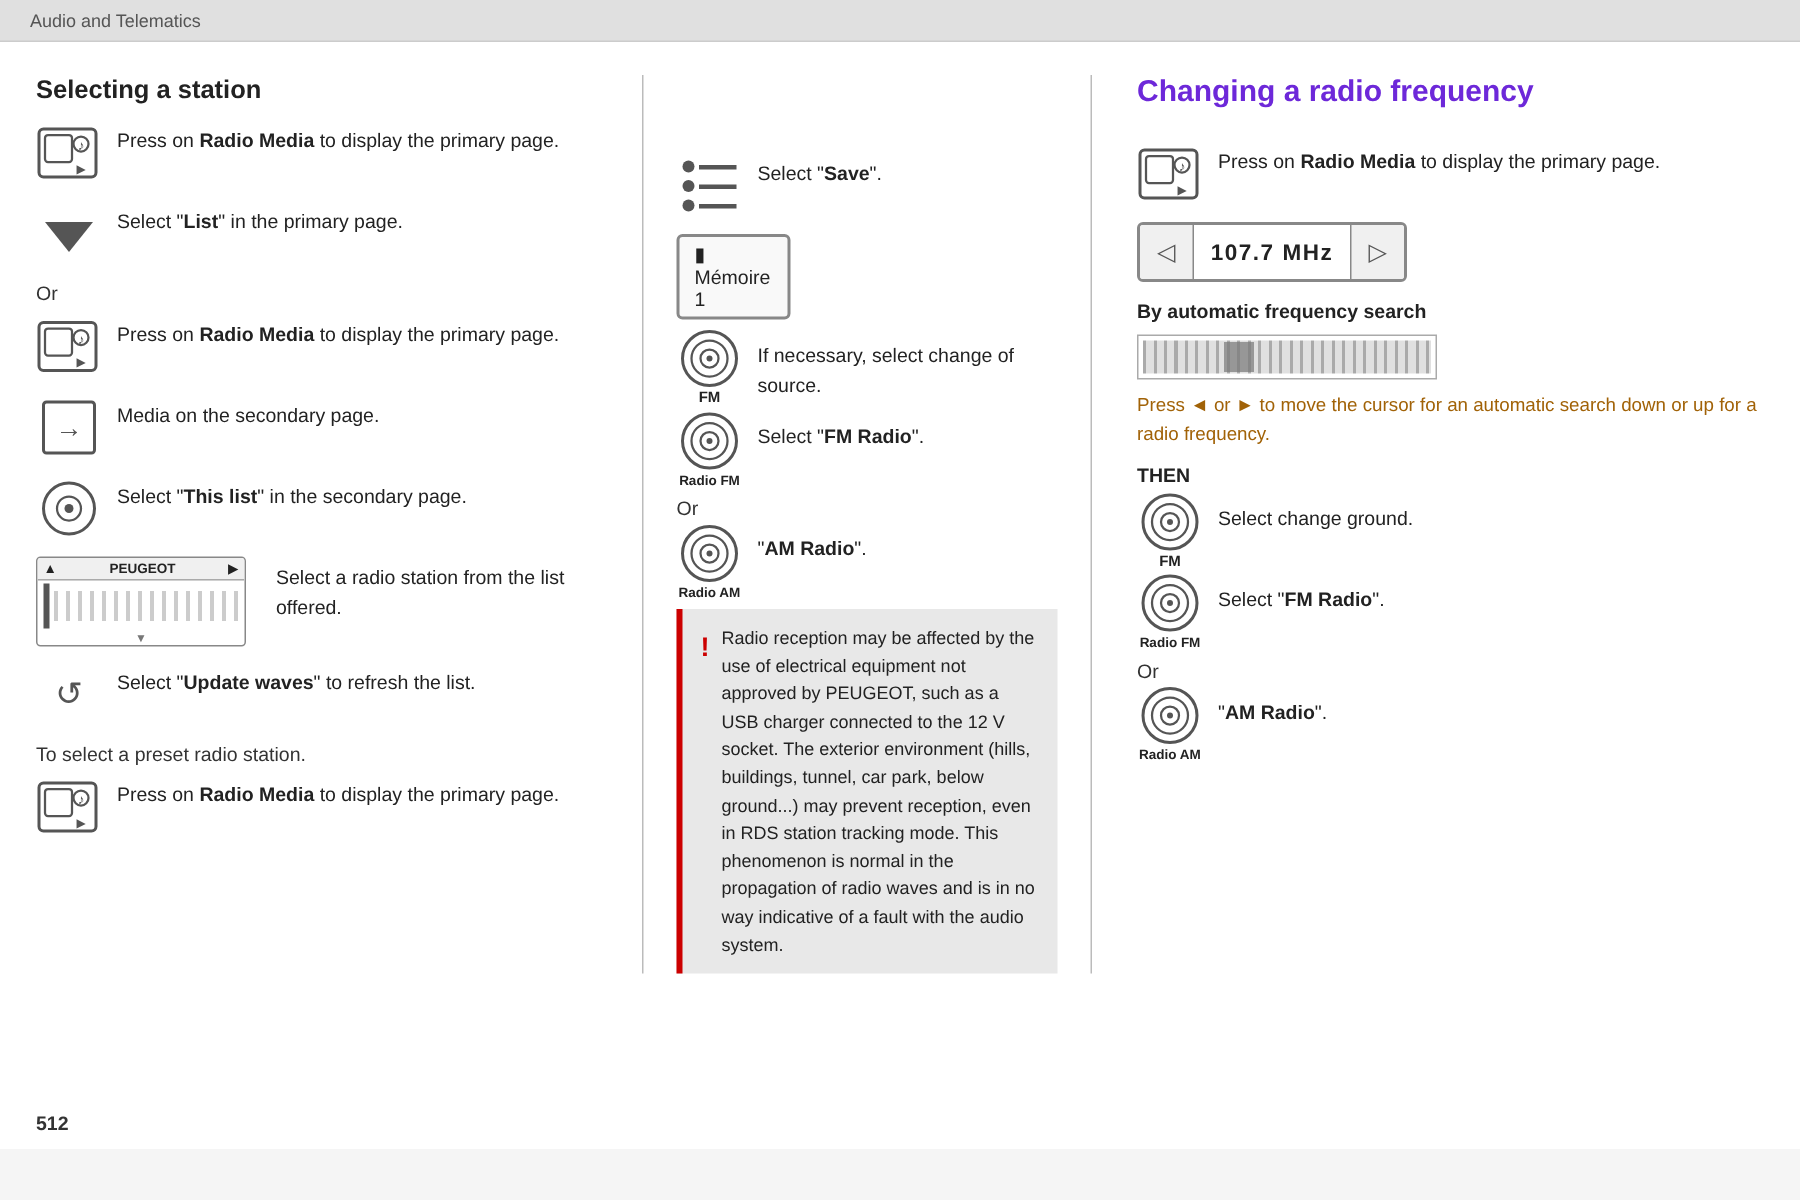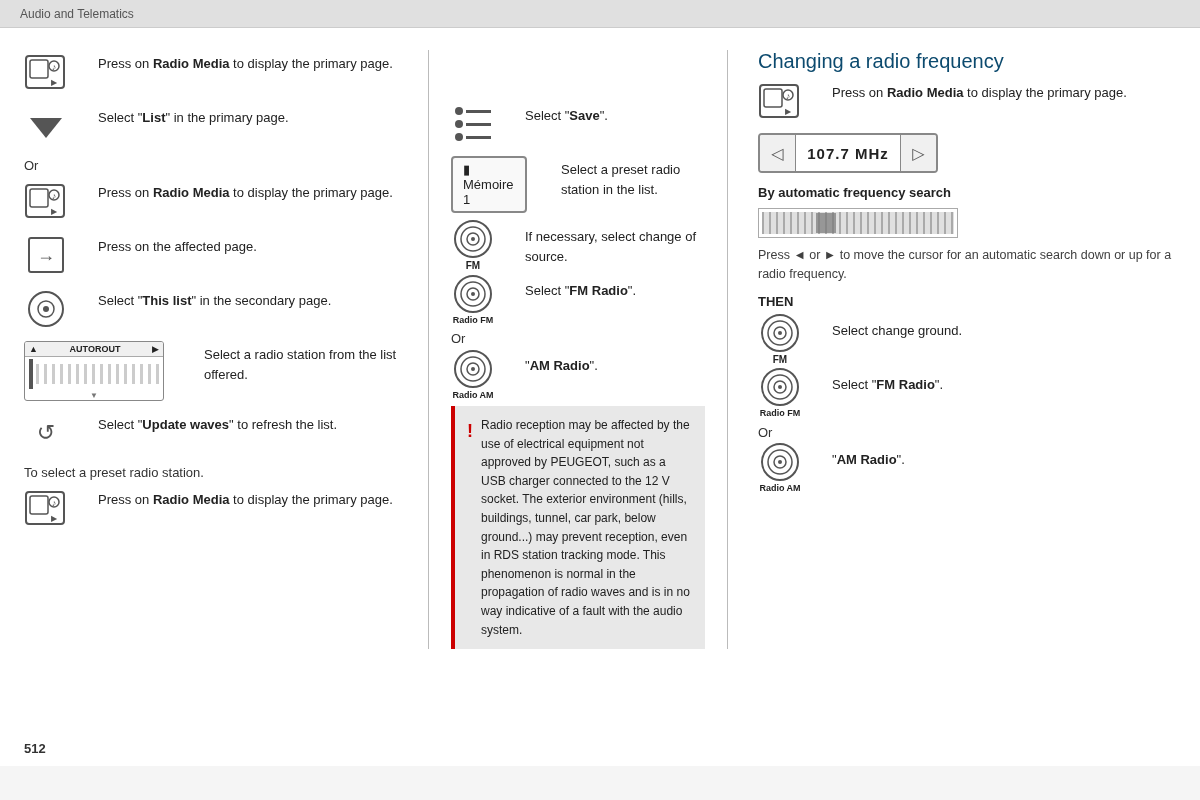--- a/index.html
+++ b/index.html
@@ -39,44 +39,43 @@
       line-height: 1.1;
     }
     .section-title {
       font-size: 17px;
       font-weight: bold;
       color: #222;
       margin-bottom: 10px;
     }
     .right-section-title {
       font-size: 20px;
-      font-weight: normal;
-      color: #0c4a6e;
-      margin-bottom: 6px;
+      font-weight: bold;
+      color: #6d28d9;
+      margin-bottom: 21px;
     }
     .instruction-row {
       display: flex;
       align-items: flex-start;
       margin-bottom: 10px;
       gap: 10px;
     }
     .icon-box {
       flex: 0 0 44px;
       width: 44px;
       height: 44px;
       display: flex;
       align-items: center;
       justify-content: center;
     }
     .instruction-text {
       flex: 1;
       font-size: 13px;
       line-height: 1.5;
       padding-top: 4px;
-      margin-left: 20px;
     }
     b { font-weight: bold; }
     .or-text {
       font-size: 13px;
       margin: 4px 0 6px 0;
       color: #333;
     }
     .to-select-text {
       font-size: 13px;
       margin: 8px 0 6px 0;
@@ -258,20 +257,21 @@
   <div class="top-bar">
     <span class="top-bar-text">Audio and Telematics</span>
   </div>
 
   <div style="padding: 16px 24px 0 24px;">
 
 
     <div class="full-content" style="margin-top: 6px;">
 
       <div class="col-left">
+        <div class="section-title">Selecting a station</div>
 
         <div class="instruction-row">
           <div class="icon-box">
             <svg width="44" height="40" viewBox="0 0 44 40">
               <rect x="2" y="4" width="38" height="32" rx="3" fill="none" stroke="#555" stroke-width="2"></rect>
               <rect x="6" y="8" width="18" height="18" rx="2" fill="none" stroke="#555" stroke-width="1.5"></rect>
               <circle cx="30" cy="14" r="5" fill="none" stroke="#555" stroke-width="1.5"></circle>
               <text x="27" y="33" font-size="8" fill="#555">▶</text>
               <text x="30" y="18" font-size="9" fill="#555" text-anchor="middle">♪</text>
             </svg>
@@ -298,40 +298,40 @@
               <text x="30" y="18" font-size="9" fill="#555" text-anchor="middle">♪</text>
             </svg>
           </div>
           <div class="instruction-text">Press on <b>Radio Media</b> to display the primary page.</div>
         </div>
 
         <div class="instruction-row">
           <div class="icon-box">
             <div class="icon-arrow-right-box">→</div>
           </div>
-          <div class="instruction-text">Press on the affected page.</div>
+          <div class="instruction-text">Media on the secondary page.</div>
         </div>
 
         <div class="instruction-row">
           <div class="icon-box">
             <svg width="38" height="38" viewBox="0 0 38 38">
               <circle cx="19" cy="19" r="17" fill="none" stroke="#555" stroke-width="2"></circle>
               <circle cx="19" cy="19" r="8" fill="none" stroke="#555" stroke-width="1.5"></circle>
               <circle cx="19" cy="19" r="3" fill="#555"></circle>
             </svg>
           </div>
           <div class="instruction-text">Select "<b>This list</b>" in the secondary page.</div>
         </div>
 
         <div class="instruction-row">
           <div style="flex:0 0 150px;">
             <div class="autoroute-box">
               <div class="autoroute-top">
                 <span>▲</span>
-                <span style="font-size:9px;font-weight:bold;">AUTOROUT</span>
+                <span style="font-size:9px;font-weight:bold;">PEUGEOT</span>
                 <span>▶</span>
               </div>
               <div style="flex:1;display:flex;align-items:center;padding:2px 4px;">
                 <div style="width:4px;background:#555;height:30px;margin-right:3px;"></div>
                 <div style="width:100%;height:20px;background:repeating-linear-gradient(90deg,#ccc 0px,#ccc 3px,#fff 3px,#fff 8px);"></div>
               </div>
               <div class="autoroute-bottom">▼</div>
             </div>
           </div>
           <div class="instruction-text">Select a radio station from the list offered.</div>
@@ -384,21 +384,20 @@
           <div class="instruction-text">Select "<b>Save</b>".</div>
         </div>
 
         <div class="instruction-row">
           <div style="flex:0 0 80px;">
             <div class="preset-btn">
               <span style="margin-right:3px;">▮</span>
               <span>Mémoire 1</span>
             </div>
           </div>
-          <div class="instruction-text">Select a preset radio station in the list.</div>
         </div>
 
         <div class="instruction-row">
           <div class="icon-box">
             <div style="display:flex;flex-direction:column;align-items:center;">
               <svg width="40" height="40" viewBox="0 0 40 40">
                 <circle cx="20" cy="20" r="18" fill="none" stroke="#555" stroke-width="2"></circle>
                 <circle cx="20" cy="20" r="12" fill="none" stroke="#555" stroke-width="1.5"></circle>
                 <circle cx="20" cy="20" r="6" fill="none" stroke="#555" stroke-width="1.5"></circle>
                 <circle cx="20" cy="20" r="2" fill="#555"></circle>
@@ -475,21 +474,21 @@
 
         <div class="auto-freq-label">By automatic frequency search</div>
 
         <div class="freq-bar-container">
           <div style="width:100%;height:100%;position:relative;">
             <div style="width:100%;height:100%;background:repeating-linear-gradient(90deg,#aaa 0px,#aaa 2px,#e0e0e0 2px,#e0e0e0 7px);"></div>
             <div style="position:absolute;top:1px;bottom:1px;left:28%;width:20px;background:#777;opacity:0.7;"></div>
           </div>
         </div>
 
-        <div style="font-size:12.5px;line-height:1.5;margin-bottom:8px;color:#404040;">Press ◄ or ► to move the cursor for an automatic search down or up for a radio frequency.</div>
+        <div style="font-size:12.5px;line-height:1.5;margin-bottom:8px;color:#a16207;">Press ◄ or ► to move the cursor for an automatic search down or up for a radio frequency.</div>
 
         <div class="then-label">THEN</div>
 
         <div class="instruction-row">
           <div class="icon-box">
             <div style="display:flex;flex-direction:column;align-items:center;">
               <svg width="40" height="40" viewBox="0 0 40 40">
                 <circle cx="20" cy="20" r="18" fill="none" stroke="#555" stroke-width="2"></circle>
                 <circle cx="20" cy="20" r="12" fill="none" stroke="#555" stroke-width="1.5"></circle>
                 <circle cx="20" cy="20" r="6" fill="none" stroke="#555" stroke-width="1.5"></circle>

